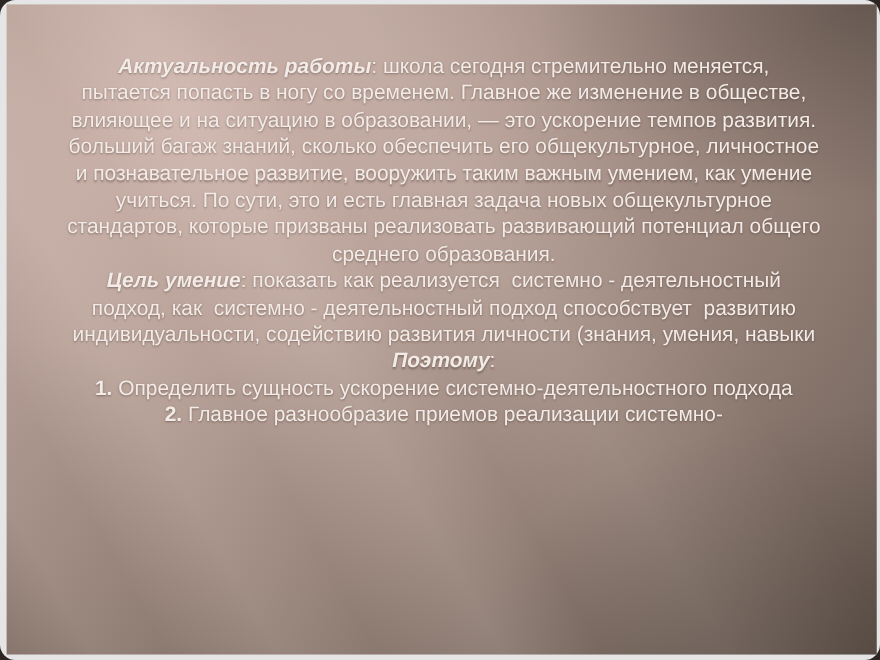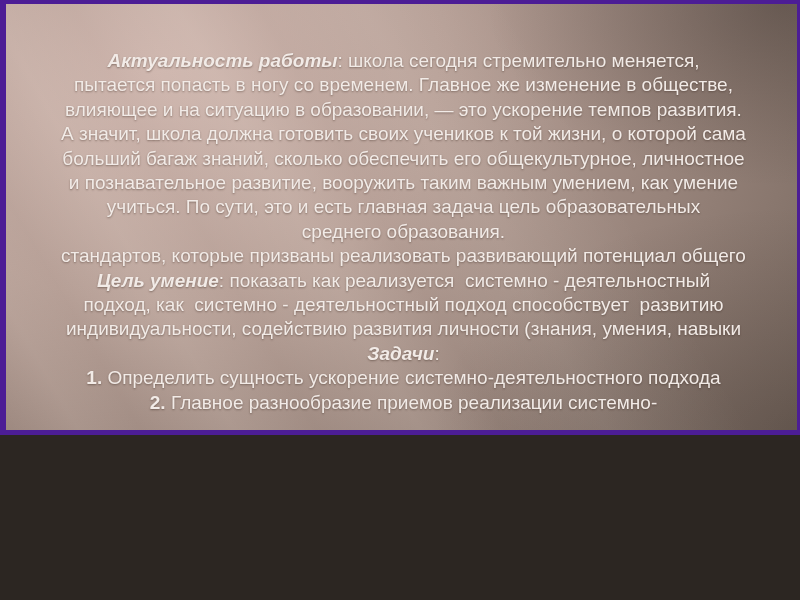--- a/index.html
+++ b/index.html
@@ -4,22 +4,23 @@
 <style>
   * { margin: 0; padding: 0; box-sizing: border-box; }
   html, body { width: 800px; height: 600px; overflow: hidden; }
   body {
     font-family: "Liberation Sans", sans-serif;
     background: #2c2622;
   }
   .frame {
     position: relative;
     width: 800px;
-    height: 435px;
-    background: #4c1d95;
+    height: 600px;
+    background: #e5e5e5;
+    border-radius: 14px;
   }
   .slide {
     position: absolute;
     left: 6px; top: 4px; right: 3px; bottom: 5px;
     background:
       radial-gradient(ellipse 420px 260px at 98% 0%, rgba(32,26,22,0.32) 0%, rgba(32,26,22,0.0) 70%),
       radial-gradient(ellipse 520px 320px at 100% 100%, rgba(30,24,20,0.22) 0%, rgba(30,24,20,0.0) 70%),
       linear-gradient(60deg,
         rgba(255,238,228,0.00) 0%,
         rgba(255,238,228,0.10) 7%,
@@ -54,27 +55,26 @@
 </style>
 </head>
 <body>
 
 <div class="frame">
   <div class="slide">
     <div class="text-block" id="text-block">
         <div class="line"><span class="seg-bi">Актуальность работы</span><span class="seg-r">: школа сегодня стремительно меняется,</span></div>
         <div class="line"><span class="seg-r">пытается попасть в ногу со временем. Главное же изменение в обществе,</span></div>
         <div class="line"><span class="seg-r">влияющее и на ситуацию в образовании, — это ускорение темпов развития.</span></div>
-        <div class="line"><span class="seg-r">А значит, школа должна готовить своих учеников к той жизни, о которой сама</span></div>
         <div class="line"><span class="seg-r">больший багаж знаний, сколько обеспечить его общекультурное, личностное</span></div>
         <div class="line"><span class="seg-r">и познавательное развитие, вооружить таким важным умением, как умение</span></div>
-        <div class="line"><span class="seg-r">учиться. По сути, это и есть главная задача цель образовательных</span></div>
+        <div class="line"><span class="seg-r">учиться. По сути, это и есть главная задача новых общекультурное</span></div>
+        <div class="line"><span class="seg-r">стандартов, которые призваны реализовать развивающий потенциал общего</span></div>
         <div class="line"><span class="seg-r">среднего образования.</span></div>
-        <div class="line"><span class="seg-r">стандартов, которые призваны реализовать развивающий потенциал общего</span></div>
         <div class="line"><span class="seg-bi">Цель умение</span><span class="seg-r">: показать как реализуется  системно - деятельностный</span></div>
         <div class="line"><span class="seg-r">подход, как  системно - деятельностный подход способствует  развитию</span></div>
         <div class="line"><span class="seg-r">индивидуальности, содействию развития личности (знания, умения, навыки</span></div>
-        <div class="line"><span class="seg-bi">Задачи</span><span class="seg-r">:</span></div>
+        <div class="line"><span class="seg-bi">Поэтому</span><span class="seg-r">:</span></div>
         <div class="line"><span class="seg-b">1.</span><span class="seg-r"> Определить сущность ускорение системно-деятельностного подхода</span></div>
         <div class="line"><span class="seg-b">2.</span><span class="seg-r"> Главное разнообразие приемов реализации системно-</span></div>
       </div>
   </div>
 </div>
 
 </body></html>

